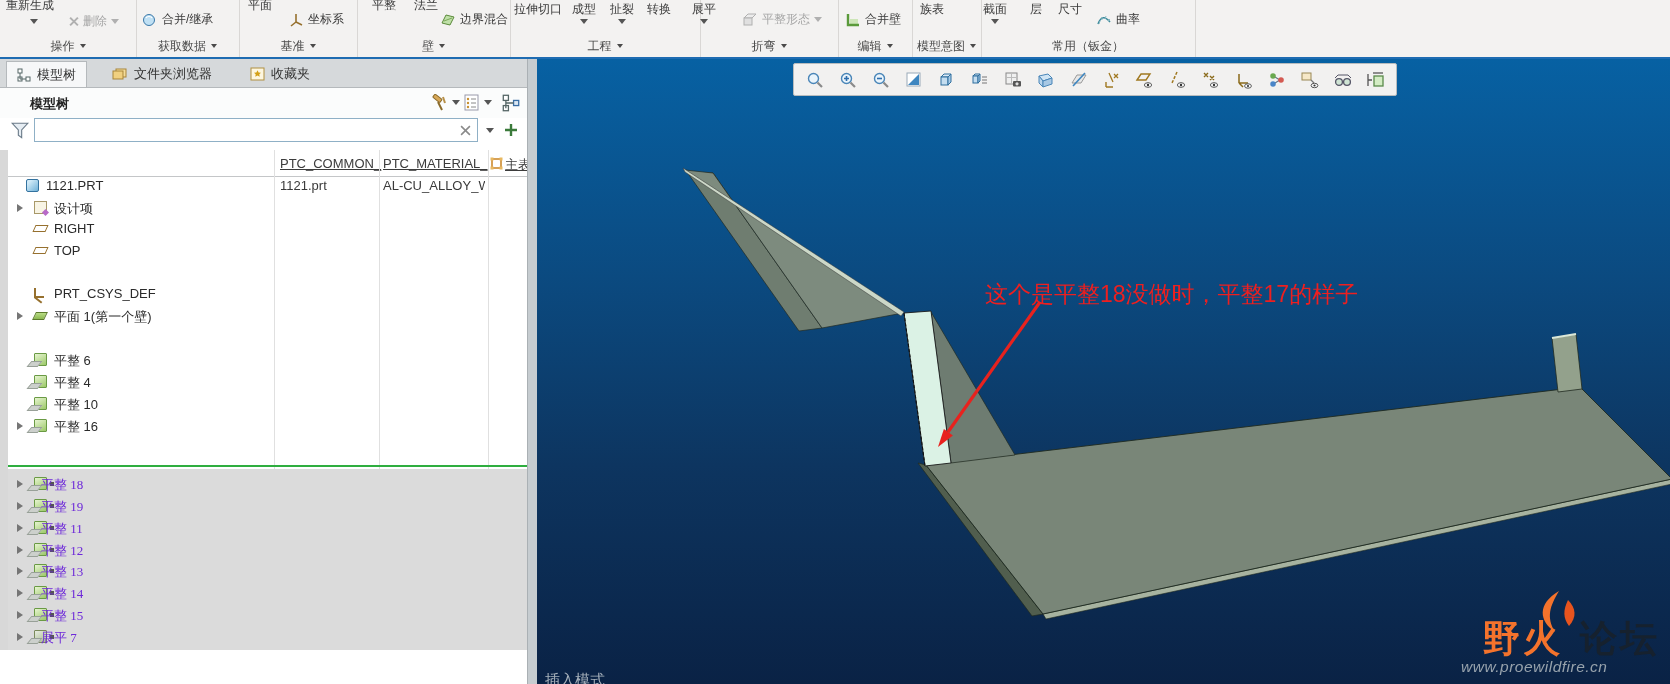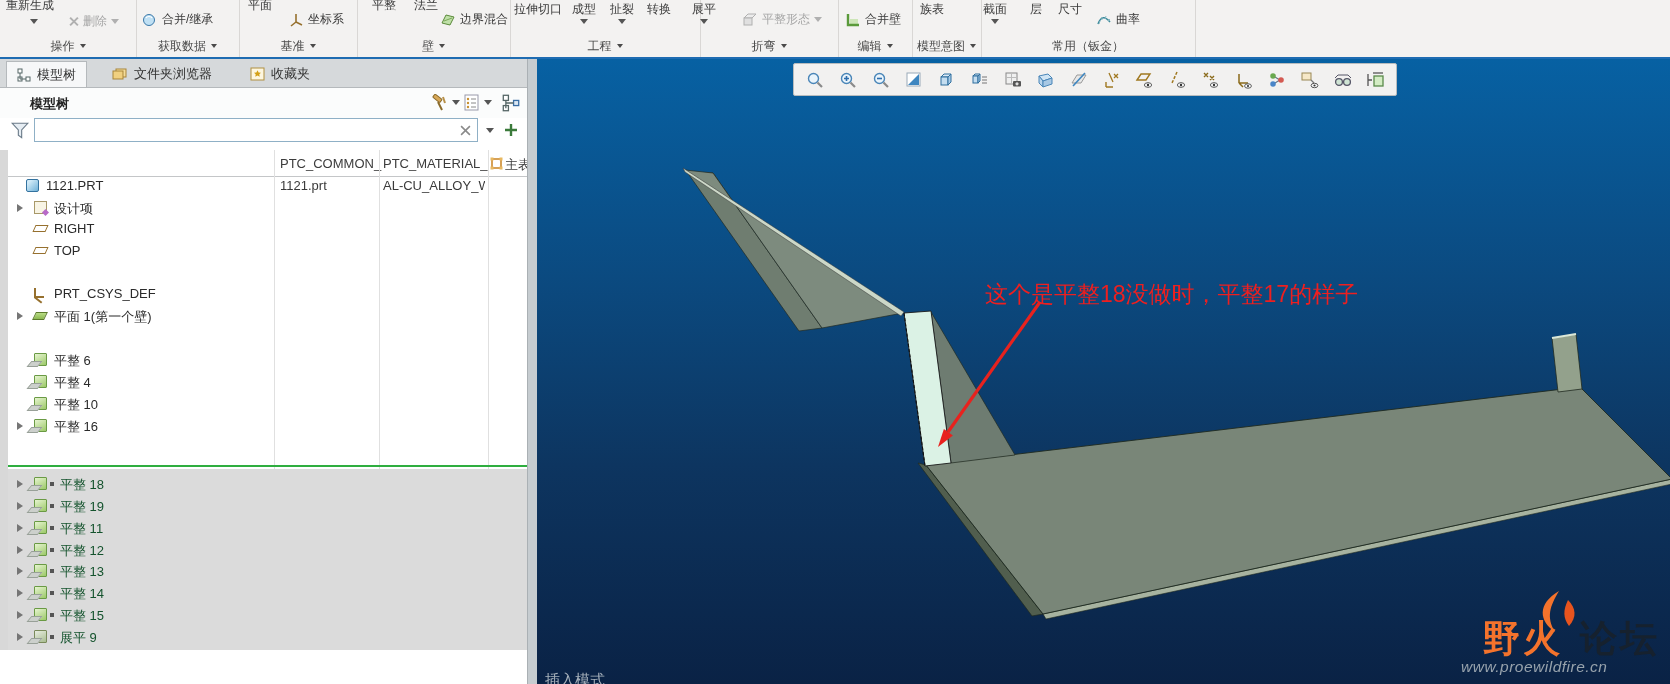--- a/index.html
+++ b/index.html
@@ -30,29 +30,29 @@
   .tabs{position:absolute;left:0;top:0;width:527px;height:28px;background:#d6d9db;border-bottom:1px solid #b5b9bc;}
   .tab{position:absolute;top:2px;height:25px;display:flex;align-items:center;gap:6px;padding:0 10px;color:#333;font-size:13px;}
   .tab.active{background:#f6f7f8;border:1px solid #b5b9bc;border-bottom:none;}
   .phead{position:absolute;left:0;top:29px;width:527px;height:30px;background:#fbfcfc;}
   .ptitle{position:absolute;left:30px;top:7px;font-weight:bold;font-size:13px;color:#222;}
   .hicon{position:absolute;top:6px;}
   .searchrow{position:absolute;left:0;top:59px;width:527px;height:32px;}
   .sinput{position:absolute;left:34px;top:0;width:444px;height:24px;border:1px solid #8fb0c6;background:#fff;
           font-family:inherit;font-size:13px;padding:0 18px 0 6px;box-sizing:border-box;}
   .colhead{position:absolute;left:0;top:91px;width:527px;height:26px;border-bottom:1px solid #c4c6c8;background:#fff;}
-  .colhead span{position:absolute;top:6px;color:#3c3c3c;font-size:13px;white-space:nowrap;}
+  .colhead span{position:absolute;top:6px;color:#3c3c3c;font-size:13px;white-space:nowrap;text-decoration:underline;}
   .vline{position:absolute;top:91px;width:1px;height:500px;background:#e0e0e0;}
   .leftstrip{position:absolute;left:0;top:91px;width:8px;height:500px;background:#d8d8d8;}
   .treearea{position:absolute;left:0;top:0;width:527px;height:625px;}
   .supbg{position:absolute;left:8px;top:410px;width:519px;height:181px;background:#dbdbdb;}
   .insertline{position:absolute;left:8px;top:406px;width:519px;height:2px;background:#2fae3f;}
   .trow{position:absolute;left:0;width:527px;height:21px;font-size:13px;}
   .tlabel{position:absolute;left:54px;top:2px;color:#2a2a2a;white-space:nowrap;}
-  .trow.sup .tlabel{left:60px;color:#14532d;}
+  .trow.sup .tlabel{left:41px;color:#6d28d9;font-family:Liberation Serif, serif;}
   .tcell{position:absolute;top:2px;color:#3a3a3a;white-space:nowrap;overflow:hidden;}
   .c1{left:280px;width:95px;} .c2{left:383px;width:102px;}
   .arr{position:absolute;left:17px;top:6px;width:0;height:0;border-left:6px solid #757575;
        border-top:4.5px solid transparent;border-bottom:4.5px solid transparent;}
   .ticon{position:absolute;left:34px;top:3px;width:13px;height:13px;box-sizing:border-box;}
   .ticon.part{background:linear-gradient(135deg,#cfe9f7 20%,#6fb1d8);border:1px solid #33729f;border-radius:2px;}
   .ticon.items{background:#f8f4e4;border:1px solid #a89868;}
   .ticon.items::after{content:"";position:absolute;right:-2px;bottom:-2px;width:5px;height:5px;background:#b86ac8;transform:rotate(45deg);}
   .ticon.plane{width:13px;height:7px;border:1.5px solid #96702e;transform:skewX(-24deg);top:6px;background:transparent;}
   .ticon.csys{width:10px;height:10px;border-left:2px solid #96702e;border-bottom:2px solid #96702e;top:4px;background:transparent;}
@@ -377,21 +377,21 @@
       <div class="trow sup" style="top:546px">
         <span class="arr"></span>
         <span class="ticon flat"></span>
         <span class="tsq"></span>
         <span class="tlabel">平整 15</span>
       </div>
       <div class="trow sup" style="top:568px">
         <span class="arr"></span>
         <span class="ticon unbend"></span>
         <span class="tsq"></span>
-        <span class="tlabel">展平 9</span>
+        <span class="tlabel">展平 7</span>
       </div>
     </div>
   </div>
 
   <div class="pdivider"></div>
 
   <div class="viewport">
 
     <svg class="scene" width="1133" height="625" viewBox="0 0 1133 625">
 

